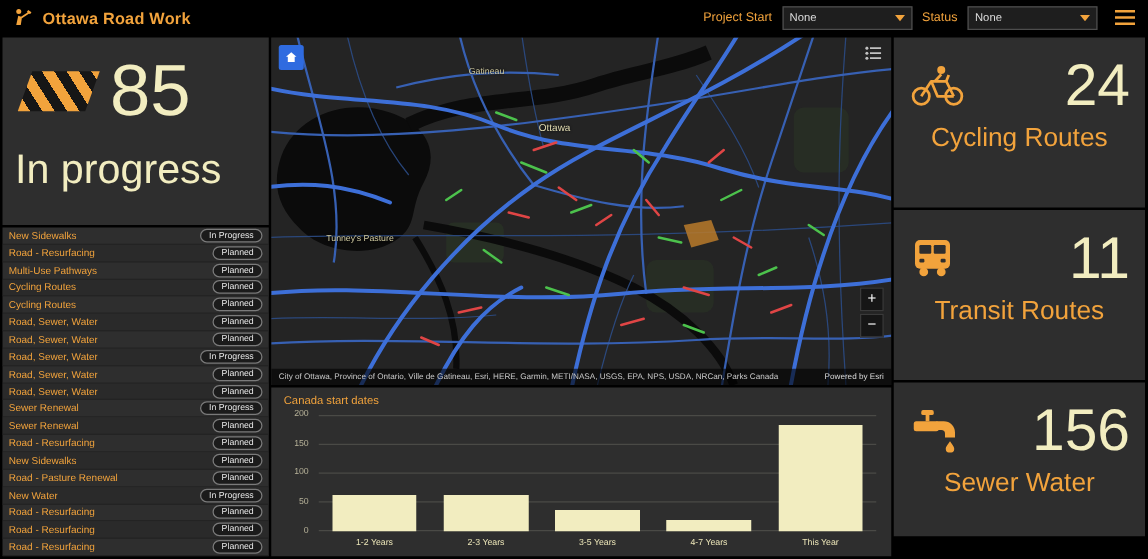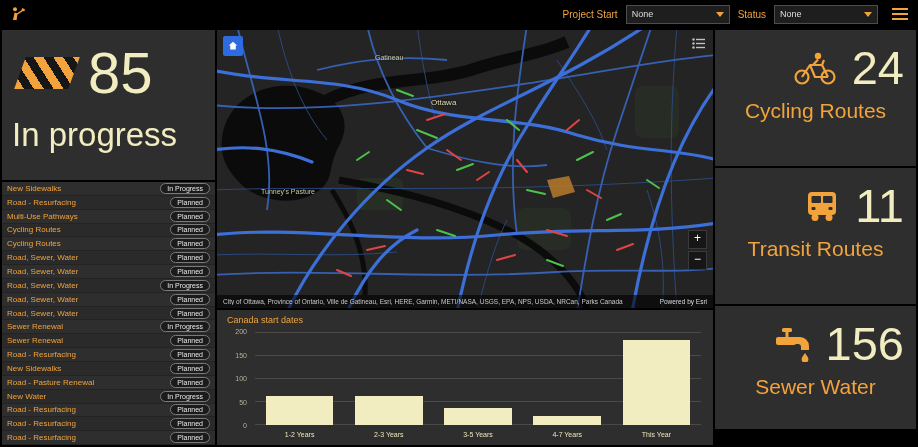--- a/index.html
+++ b/index.html
@@ -62,38 +62,39 @@
   .plot-wrap{position:absolute;left:30px;right:0;top:2px;bottom:16px;}
   .gridline{position:absolute;left:0;right:0;height:1px;background:#4a4a46;}
   .bars{position:absolute;inset:0;display:flex;align-items:flex-end;}
   .slot{flex:1;height:100%;display:flex;justify-content:center;align-items:flex-end;}
   .bar{width:76%;}
   .xlabels{position:absolute;left:30px;right:0;bottom:0;height:14px;display:flex;align-items:center;}
   .xlabel{flex:1;text-align:center;font-size:7px;color:#ece6b8;}
 
   
   .stat-panel{left:715px;width:201px;padding:10px 12px;}
-  .stat-row{display:flex;align-items:center;justify-content:flex-end;gap:14px;margin-top:4px;}
+  .stat-row{display:flex;align-items:center;justify-content:space-between;gap:14px;margin-top:4px;}
   .stat-value{font-size:47px;color:#f2edc0;line-height:1;}
   .stat-label{color:#f2a33c;font-size:21px;text-align:center;margin-top:8px;white-space:nowrap;}
 </style>
 </head>
 <body>
 
 <div class="stage">
 
   <div class="header">
     <span style="display:flex;">
       <svg width="16" height="16" viewBox="0 0 16 16">
         <circle cx="5" cy="3.2" r="2" fill="#f2a33c"></circle>
         <path d="M3,14 L4.6,6.5 L7.6,7.6 L6.6,14 Z" fill="#f2a33c"></path>
         <path d="M7.2,8 L13,4.2" stroke="#f2a33c" stroke-width="1.4"></path>
         <path d="M12,2.8 L14.6,4.6" stroke="#f2a33c" stroke-width="2"></path>
       </svg>
     </span>
+    <span class="app-title">Ottawa Road Work</span>
     <span class="hspacer"></span>
     <span class="filter-label">Project Start</span>
     <div class="select">
       <span>None</span>
       <span class="caret"></span>
     </div>
     <span class="filter-label">Status</span>
     <div class="select">
       <span>None</span>
       <span class="caret"></span>

